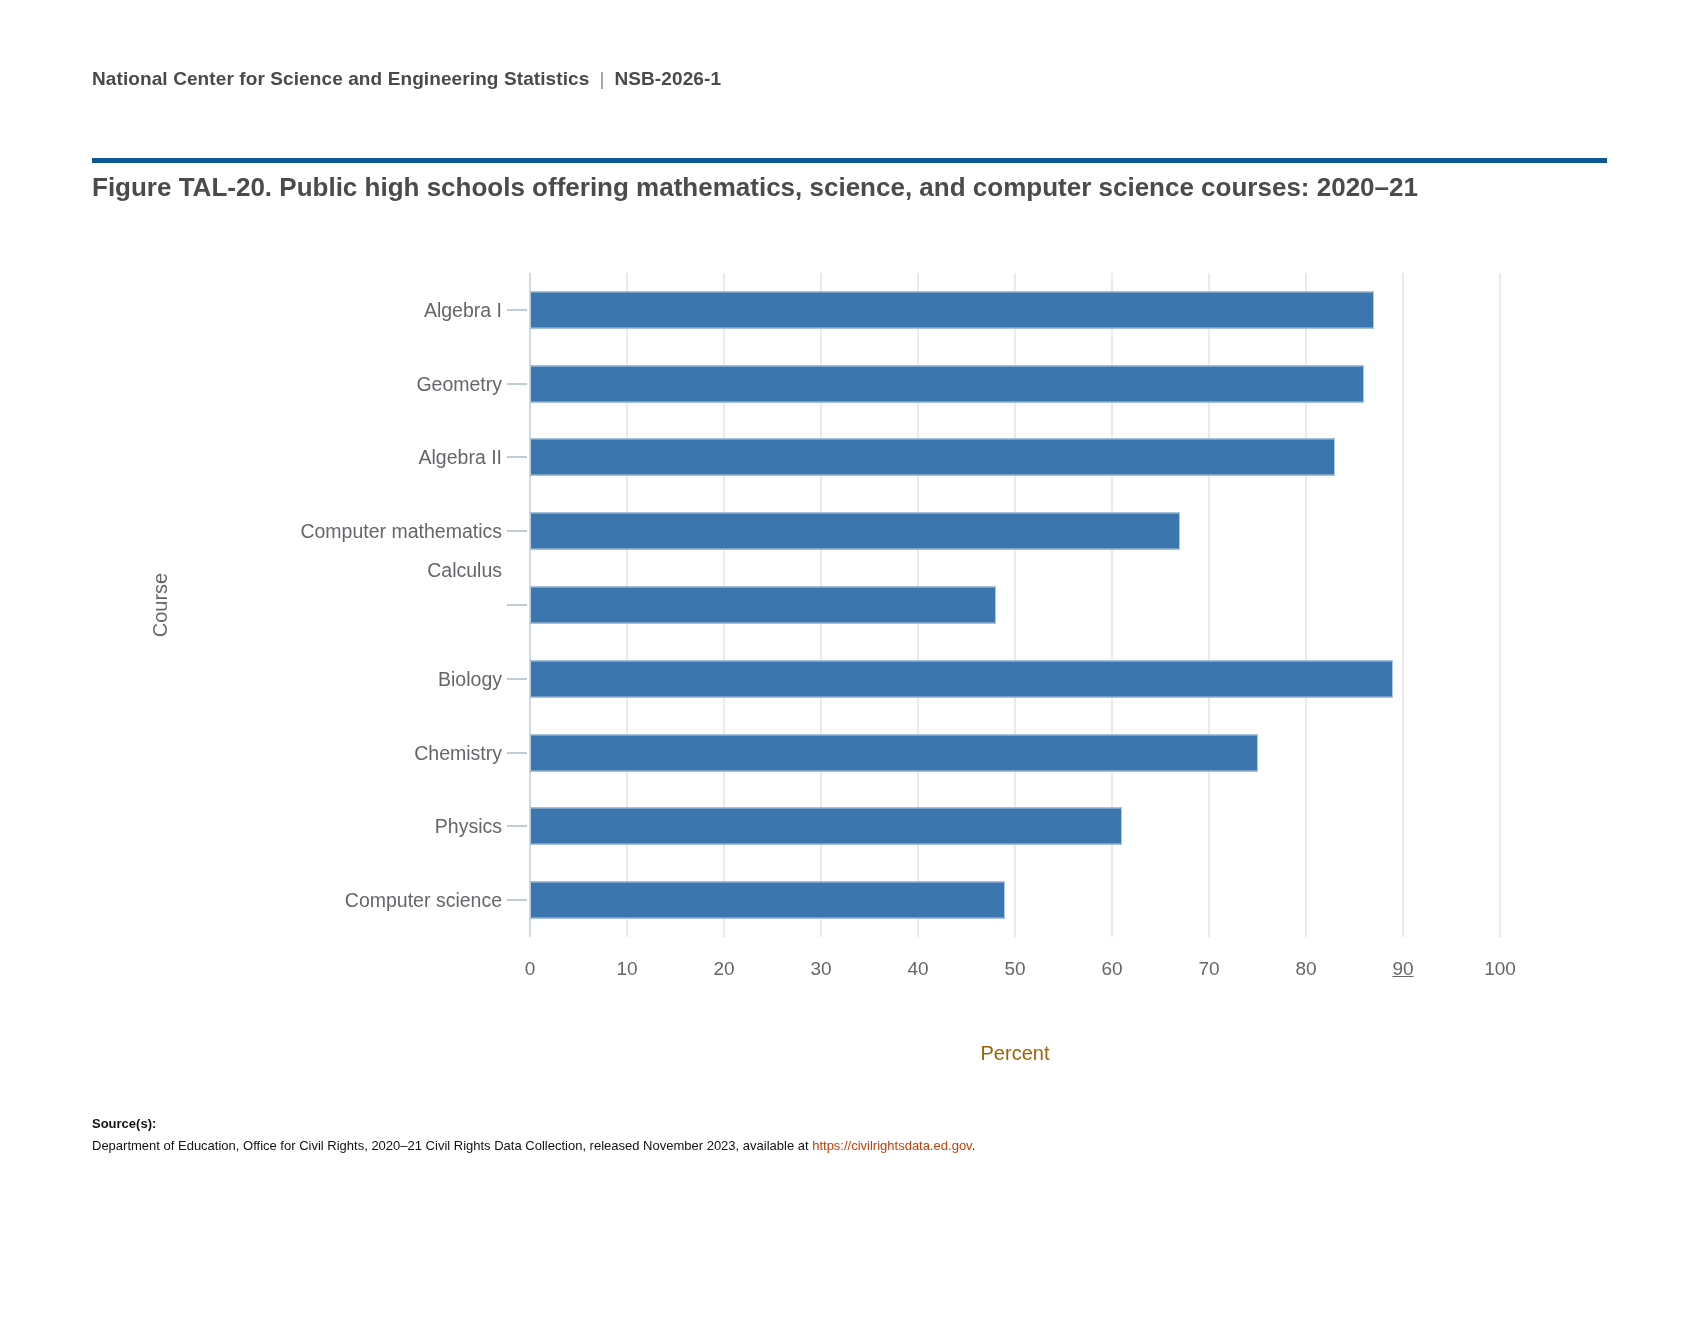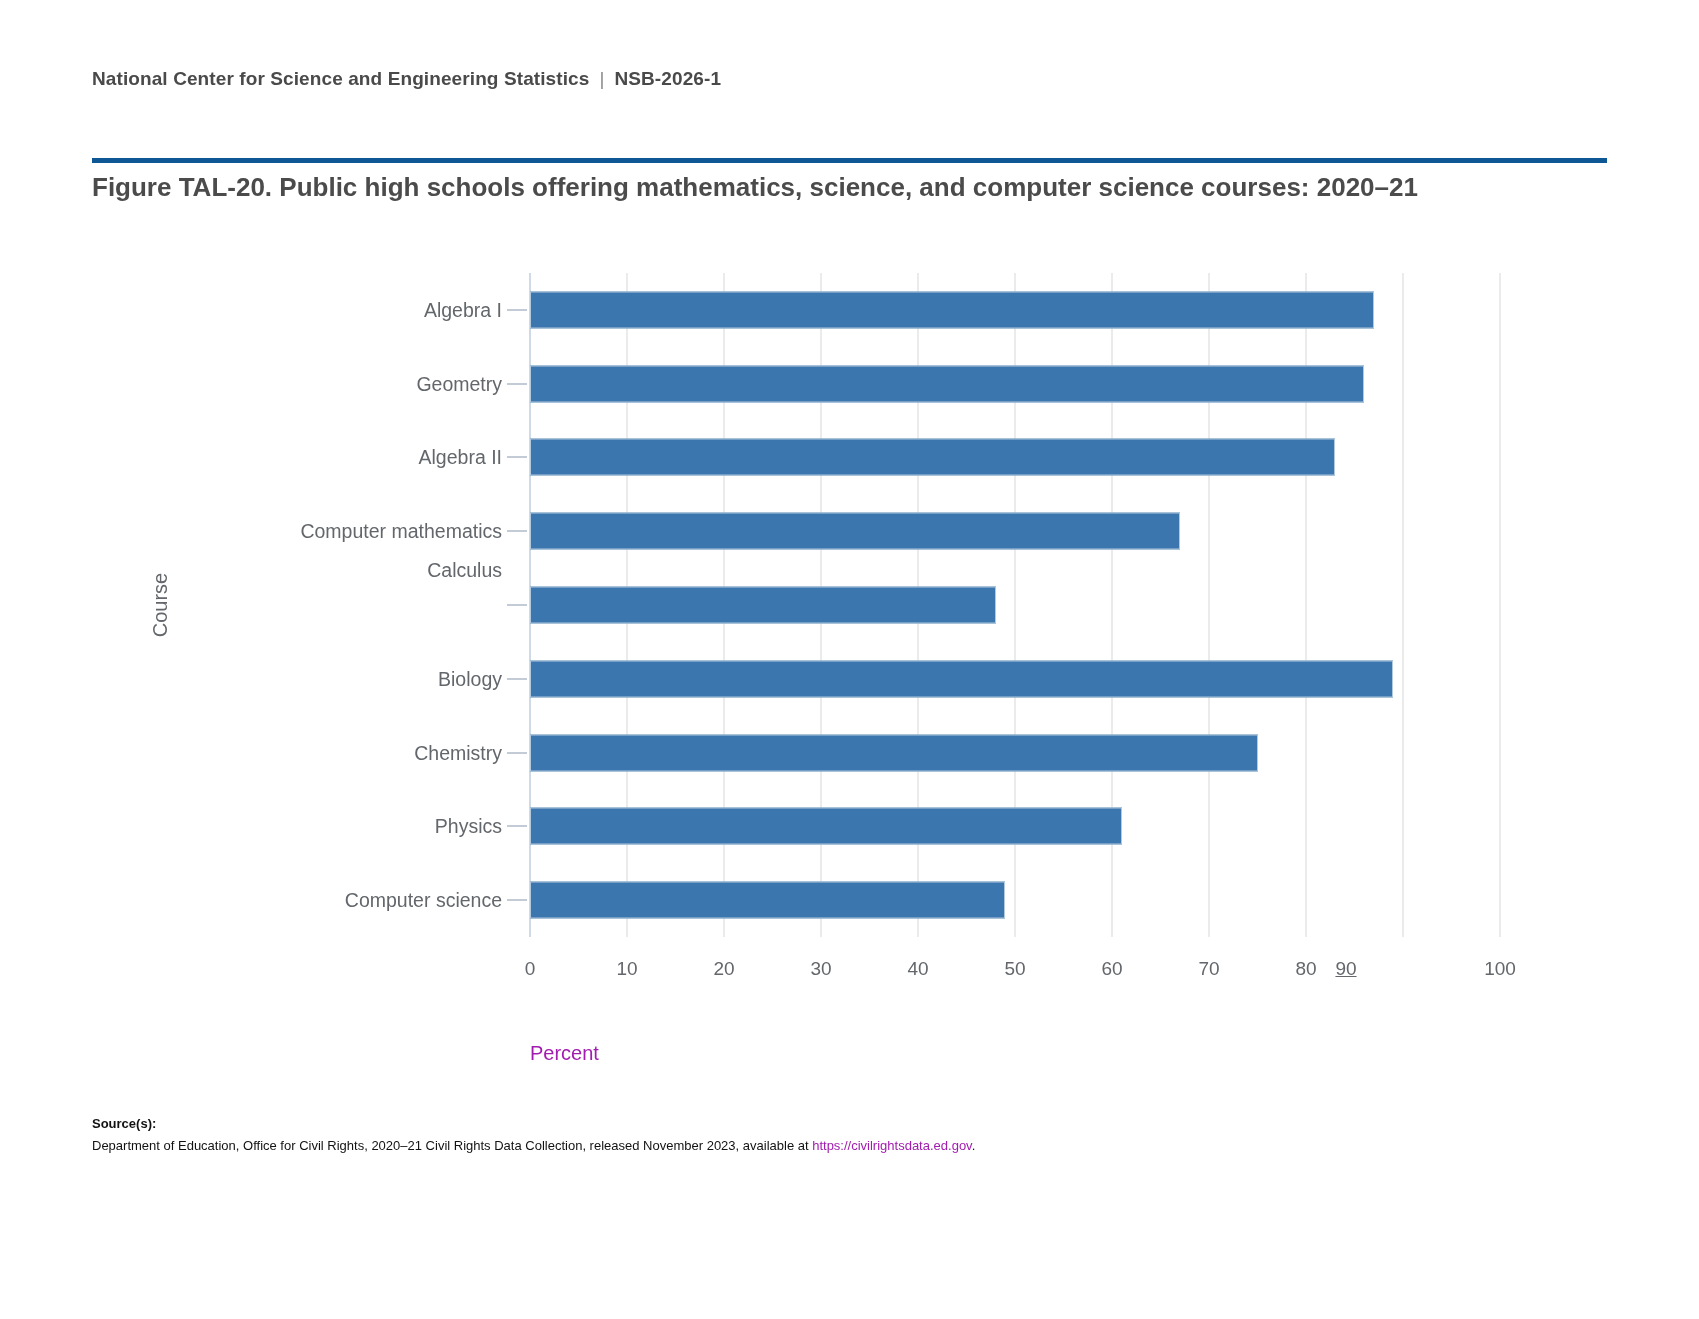--- a/index.html
+++ b/index.html
@@ -52,38 +52,38 @@
     transform: translateY(-50%);
   }
   .x-tick-label {
     position: absolute; top: 958px;
     font-size: 19px; color: #63676b;
     transform: translateX(-50%);
     white-space: nowrap;
   }
   .x-axis-title {
     position: absolute; left: 530px; top: 1042px; width: 970px;
-    text-align: left;
-    font-size: 20px; color: #a21caf;
+    text-align: center;
+    font-size: 20px; color: #a16207;
   }
   .y-axis-title {
     position: absolute; left: 160px; top: 605px;
     font-size: 20px; color: #63676b;
     transform: translate(-50%, -50%) rotate(-90deg);
     white-space: nowrap;
   }
 
   
   .source-block {
     position: absolute; left: 92px; top: 1114px; width: 1530px;
     font-size: 13px; color: #121212; line-height: 1.55;
   }
   .source-label { font-weight: bold; }
   .source-line { margin-top: 2px; }
-  .source-link { color: #a21caf; text-decoration: none; }
+  .source-link { color: #c2410c; text-decoration: none; }
   .attribution { margin-top: 22px; font-style: italic; }
 </style>
 </head>
 <body>
 
 <div class="page-header">
   <span>National Center for Science and Engineering Statistics</span><span class="sep">|</span><span>NSB-2026-1</span>
 </div>
 
 <div class="header-rule"></div>
@@ -104,21 +104,21 @@
       <div class="x-tick-label" style="left: 918px;">40</div>
       <div class="gridline" style="left: 1014px; top: 273px; height: 664px;"></div>
       <div class="x-tick-label" style="left: 1015px;">50</div>
       <div class="gridline" style="left: 1111px; top: 273px; height: 664px;"></div>
       <div class="x-tick-label" style="left: 1112px;">60</div>
       <div class="gridline" style="left: 1208px; top: 273px; height: 664px;"></div>
       <div class="x-tick-label" style="left: 1209px;">70</div>
       <div class="gridline" style="left: 1305px; top: 273px; height: 664px;"></div>
       <div class="x-tick-label" style="left: 1306px;">80</div>
       <div class="gridline" style="left: 1402px; top: 273px; height: 664px;"></div>
-      <div class="x-tick-label" style="left: 1346px; text-decoration: underline;">90</div>
+      <div class="x-tick-label" style="left: 1403px; text-decoration: underline;">90</div>
       <div class="gridline" style="left: 1499px; top: 273px; height: 664px;"></div>
       <div class="x-tick-label" style="left: 1500px;">100</div>
       <div class="bar-row-label" style="top: 309.889px;">Algebra I</div>
       <div class="cat-tick" style="left: 507px; top: 309.889px;"></div>
       <div class="bar" style="left: 530px; top: 309.889px; width: 843.9px; background: rgb(60, 118, 174);"></div>
       <div class="bar-row-label" style="top: 383.667px;">Geometry</div>
       <div class="cat-tick" style="left: 507px; top: 383.667px;"></div>
       <div class="bar" style="left: 530px; top: 383.667px; width: 834.2px; background: rgb(60, 118, 174);"></div>
       <div class="bar-row-label" style="top: 457.444px;">Algebra II</div>
       <div class="cat-tick" style="left: 507px; top: 457.444px;"></div>

